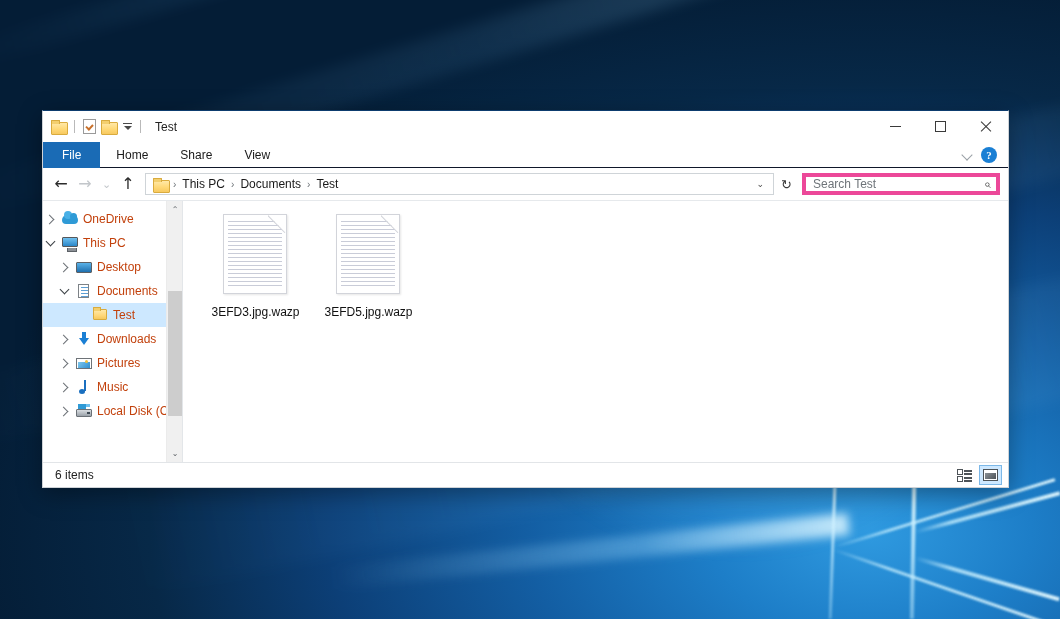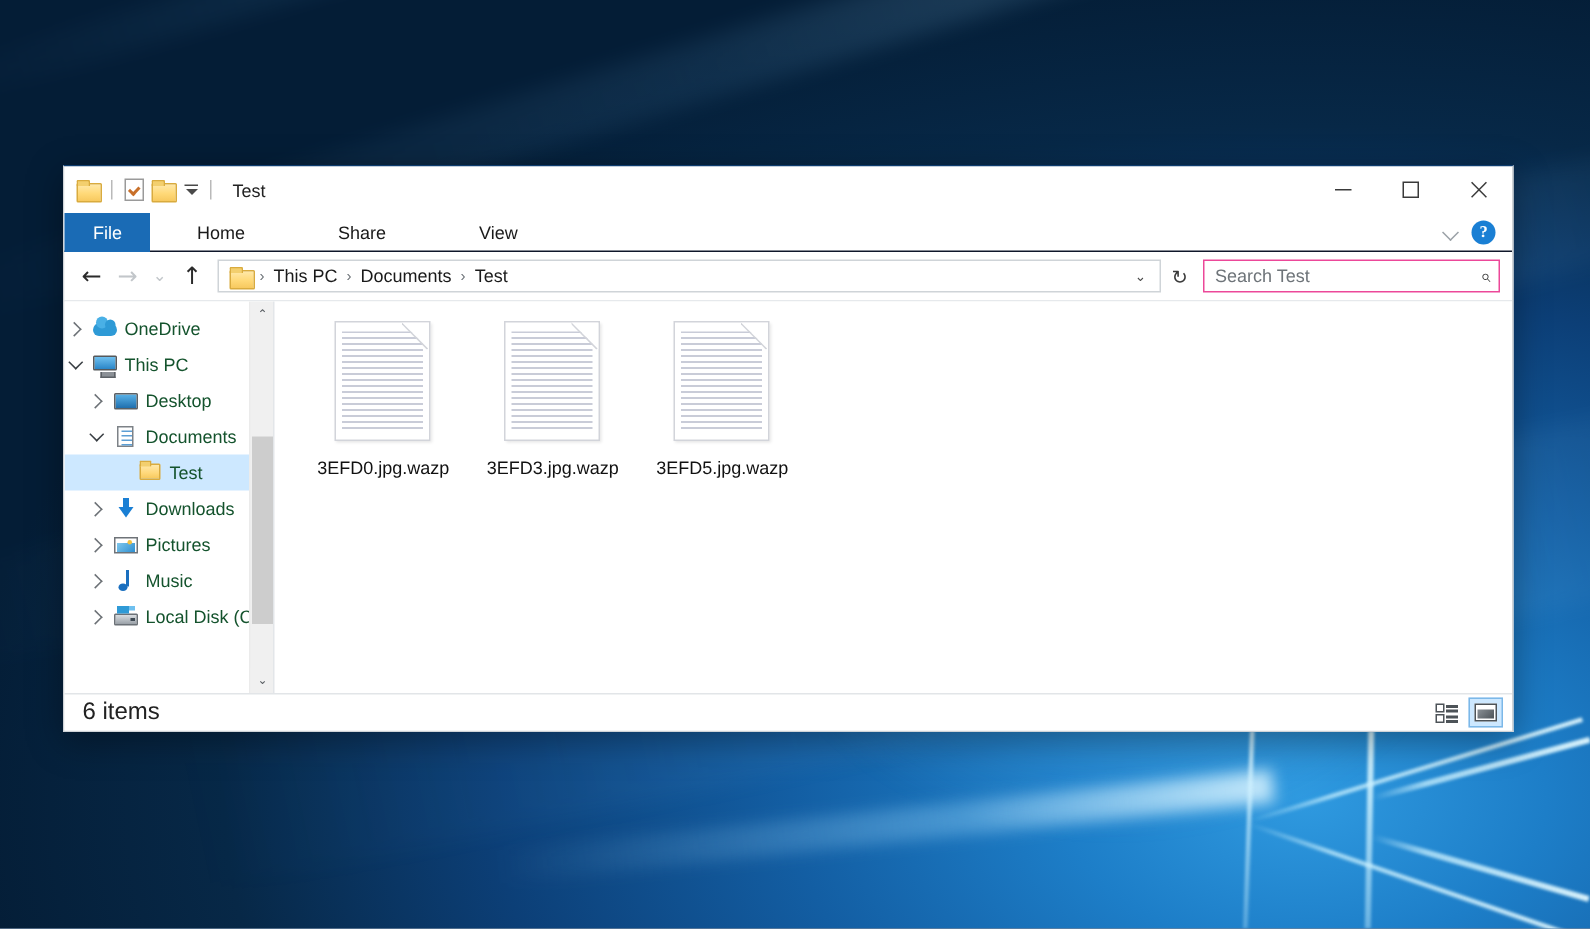--- a/index.html
+++ b/index.html
@@ -128,21 +128,21 @@
   .gl-close::after  { transform: rotate(-45deg); }
 
   
   .ribbonbar {
     height: 26px; flex: 0 0 26px;
     display: flex; align-items: stretch;
     background: #fff;
     border-bottom: 1px solid #0f172a;
   }
   .tab {
-    display: flex; align-items: center; padding: 0 31px;
+    display: flex; align-items: center; padding: 0 16px;
     font-size: 12px; color: #1a1a1a; height: 26px;
   }
   .tab.file { background: #1a6bb5; color: #fff; padding: 0 19px; }
   .ribbon-right { margin-left: auto; display: flex; align-items: center; gap: 9px; padding-right: 11px; }
   .chev-down {
     width: 9px; height: 9px; position: relative;
   }
   .chev-down::before {
     content: ""; position: absolute; left: 0; top: 1px;
     width: 7px; height: 7px;
@@ -179,21 +179,21 @@
   .crumb-sep {
     color: #6d7378; font-size: 10px; padding: 0 1px; display: flex; align-items: center;
   }
   .addr-caret { margin-left: auto; padding: 0 6px; color: #4a4a4a; font-size: 9px; }
   .refresh-btn {
     width: 23px; height: 22px; display: flex; align-items: center; justify-content: center;
     color: #3a3a3a; font-size: 13px; margin-left: 1px;
   }
   .search-box {
     width: 198px; height: 22px; margin-left: 4px;
-    border: 1px solid #ec4899; background: #fff;
+    border: 4px solid #ec4899; background: #fff;
     display: flex; align-items: center; padding: 0 5px 0 7px;
   }
   .search-ph { font-size: 12px; color: #6e7479; flex: 1; }
   .search-ico { font-size: 12px; color: #3a3a3a; transform: scaleX(-1); }
 
   
   .body-area { flex: 1 1 auto; display: flex; min-height: 0; border-top: 1px solid #e6e9ec; }
 
   
   .sidebar {
@@ -216,21 +216,21 @@
     border-right: 1.4px solid #3a3f44; border-bottom: 1.4px solid #3a3f44;
     transform: rotate(45deg); margin-top: -3px;
   }
   .tw.collapsed::before {
     content: ""; width: 6px; height: 6px;
     border-right: 1.4px solid #6c7176; border-bottom: 1.4px solid #6c7176;
     transform: rotate(-45deg); margin-left: -2px;
   }
   .tw.none { }
   .ti-ico { width: 16px; flex: 0 0 16px; height: 16px; position: relative; }
-  .ti-label { font-size: 12px; color: #14532d; }
+  .ti-label { font-size: 12px; color: #c2410c; }
 
   
   .ic-cloud {
     position: absolute; left: 0; top: 4px; width: 16px; height: 9px;
     background: #2e9ad6; border-radius: 5px 5px 4px 4px;
   }
   .ic-cloud::before {
     content:""; position:absolute; left:2px; top:-4px; width:8px; height:8px;
     background:#49b0e6; border-radius:50%;
   }
@@ -373,21 +373,21 @@
     background:#d2d4da; transform: rotate(45deg); transform-origin: left top;
   }
   .file-name { font-size: 12px; color: #111; text-align: center; line-height: 1.2; }
 
   
   .statusbar {
     height: 25px; flex: 0 0 25px;
     border-top: 1px solid #e2e5e8;
     background: #fff;
     display: flex; align-items: center;
-    padding: 0 6px 0 12px; font-size: 16px; color: #222;
+    padding: 0 6px 0 12px; font-size: 12px; color: #222;
   }
   .status-views { margin-left: auto; display: flex; align-items: center; gap: 3px; }
   .view-btn {
     width: 23px; height: 20px; display: flex; align-items: center; justify-content: center;
     position: relative;
   }
   .view-btn.active { background: #cde8ff; border: 1px solid #7cb8e8; }
   .vi-details { position: relative; width: 15px; height: 12px; }
   .vi-details::before {
     content:""; position:absolute; left:0; top:0; width:4px; height:4px;
@@ -583,29 +583,20 @@
       <div class="sb-scroll">
         <div class="sb-arrow">⌃</div>
         <div class="sb-thumb"></div>
         <div class="sb-arrow bottom">⌄</div>
       </div>
     </div>
 
     <div class="files-pane">
       <div class="file-grid">
 
-        <div class="file-item">
-          <div class="file-icon-wrap">
-            <div class="page">
-                <div class="page-lines"></div>
-                <div class="page-fold-tri"></div>
-              </div>
-          </div>
-          <div class="file-name">3EFD0.jpg.wazp</div>
-        </div>
 
 
 
         <div class="file-item">
           <div class="file-icon-wrap">
             <div class="page">
                 <div class="page-lines"></div>
                 <div class="page-fold-tri"></div>
               </div>
           </div>

